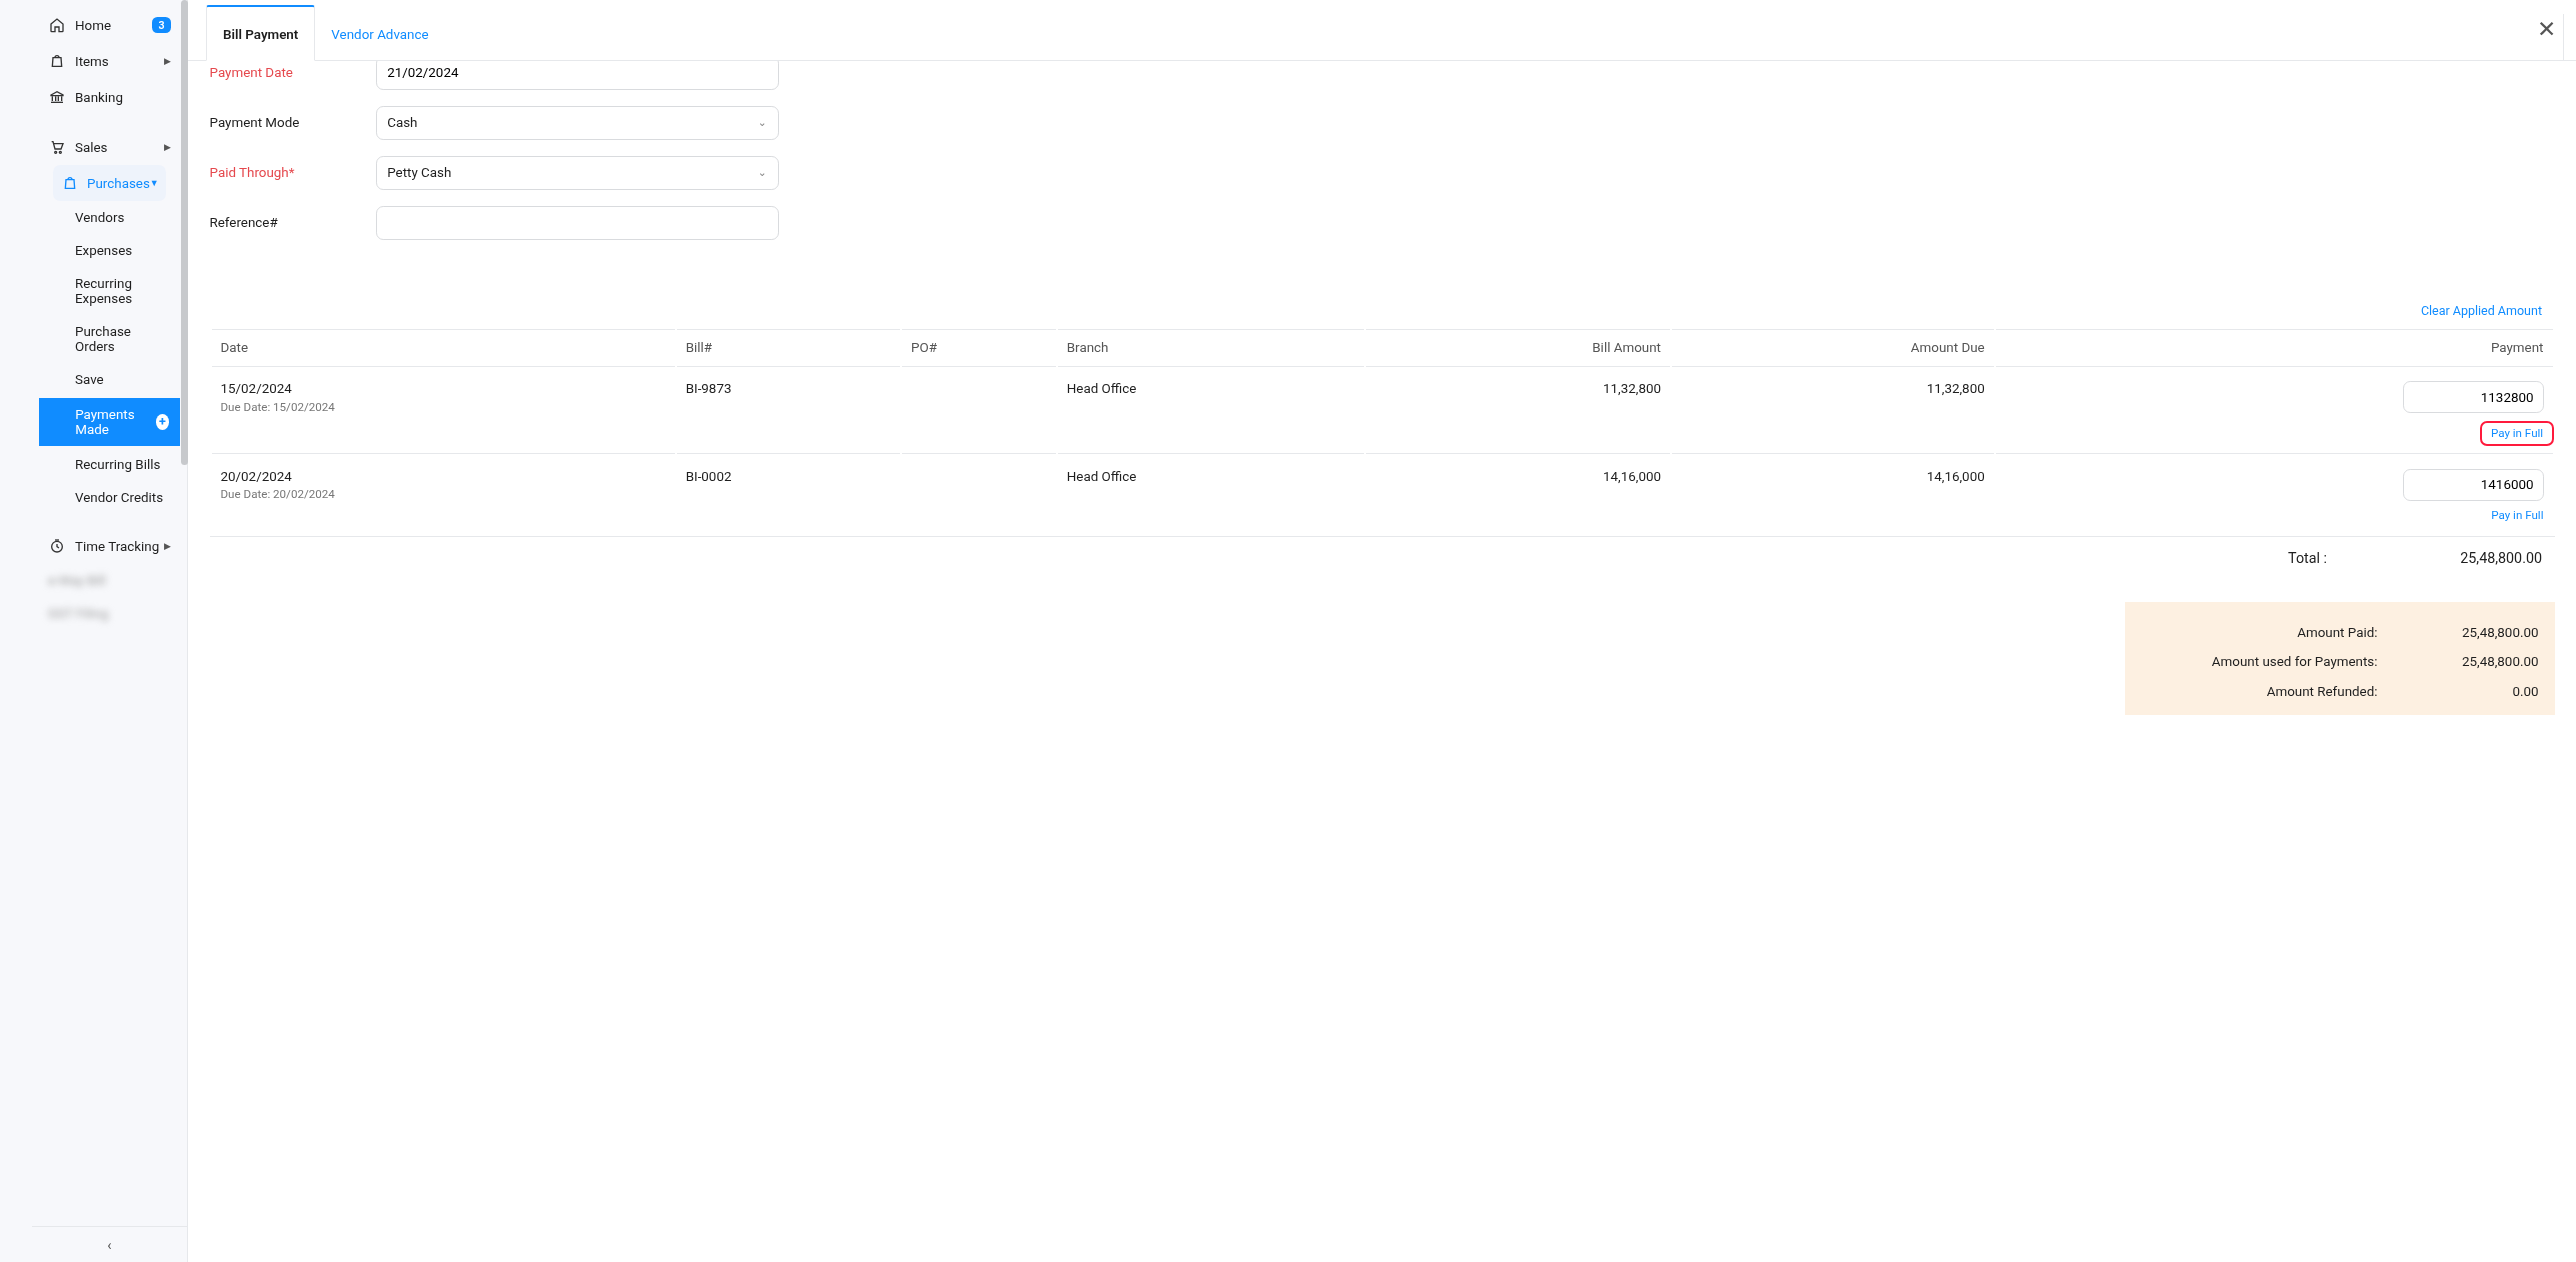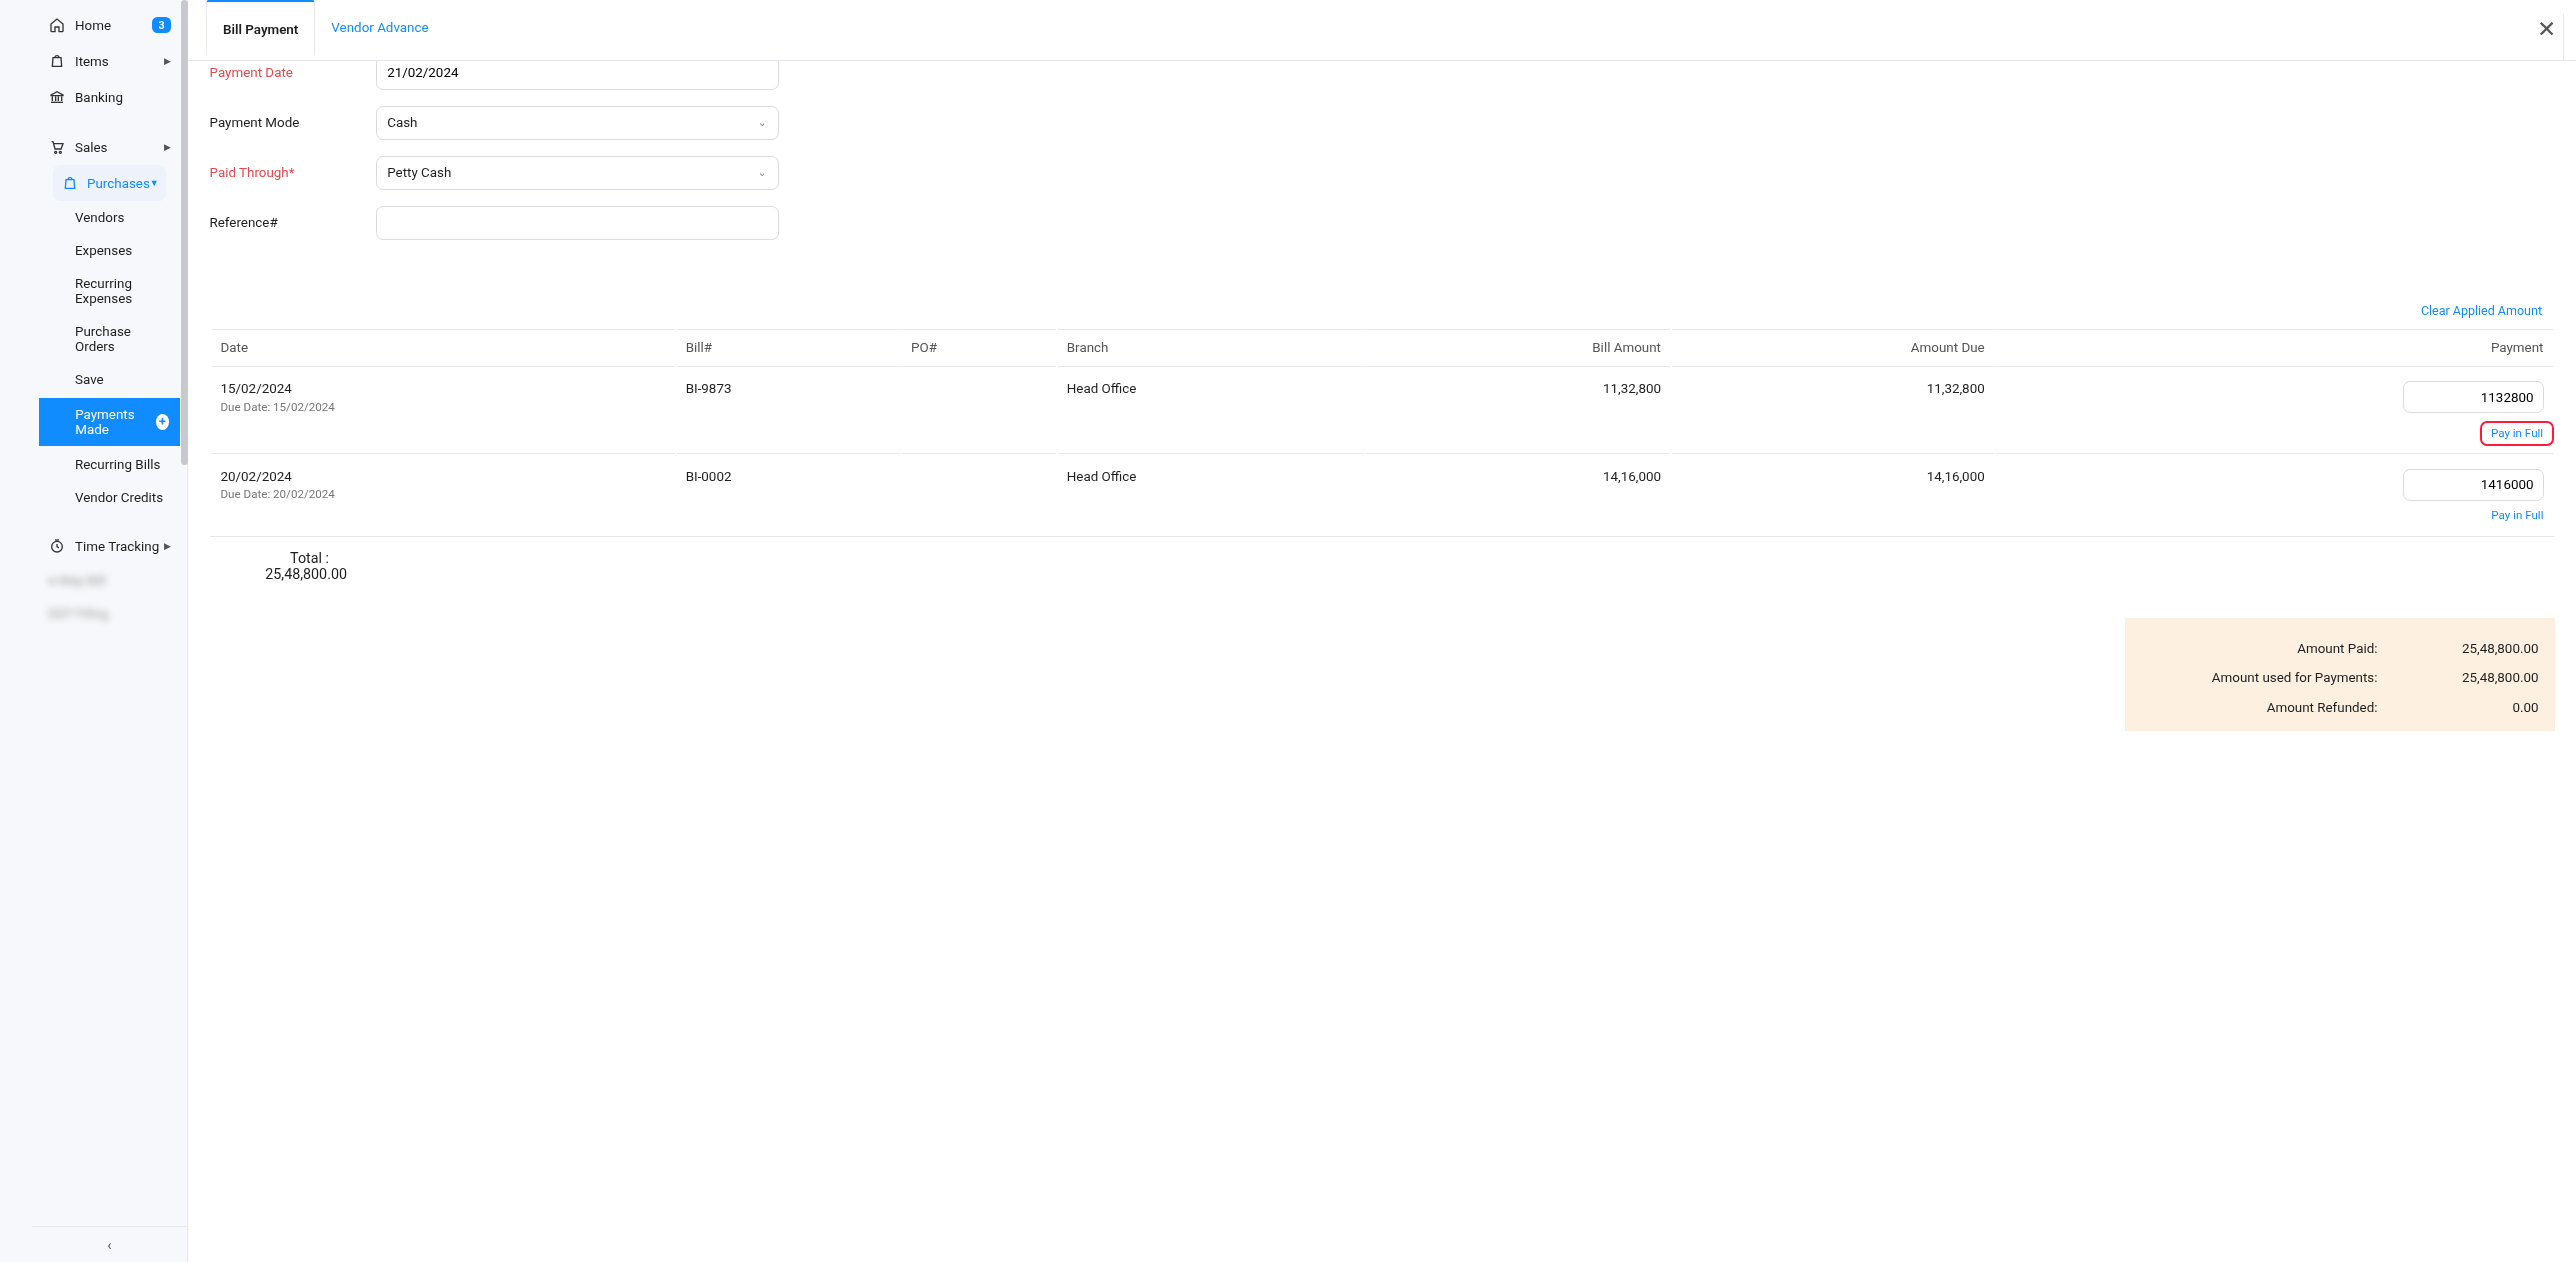--- a/index.html
+++ b/index.html
@@ -147,21 +147,21 @@
 .main {
   flex: 1;
   background: #fff;
   position: relative;
   display: flex;
   flex-direction: column;
   overflow: hidden;
 }
 .tabs-row {
   display: flex;
-  align-items: flex-start;
+  align-items: flex-end;
   border-bottom: 0.9px solid #e6e8eb;
   padding: 0 18px;
   height: 61px;
   position: relative;
 }
 .tab {
   padding: 19.7px 16px 18px;
   cursor: pointer;
   font-size: 13.4px;
   color: #108cff;
@@ -297,21 +297,20 @@
   border-bottom: 0.9px solid #e6e8eb;
   padding-bottom: 12.5px;
 }
 .total-row {
   display: flex;
   justify-content: flex-end;
   padding: 12.5px 12.5px 18px;
   font-size: 14.3px;
   border-top: 0.9px solid #e6e8eb;
   margin-top: 5.4px;
-  flex-direction: column;
 }
 .total-row .tlabel { width: 107px; text-align: right; margin-right: 90px; }
 .total-row .tvalue { width: 125px; text-align: right; }
 .summary-box {
   background: #fdf0e1;
   padding: 16px 16px 9px;
   margin-top: 18px;
   margin-left: auto;
   width: 430px;
 }

